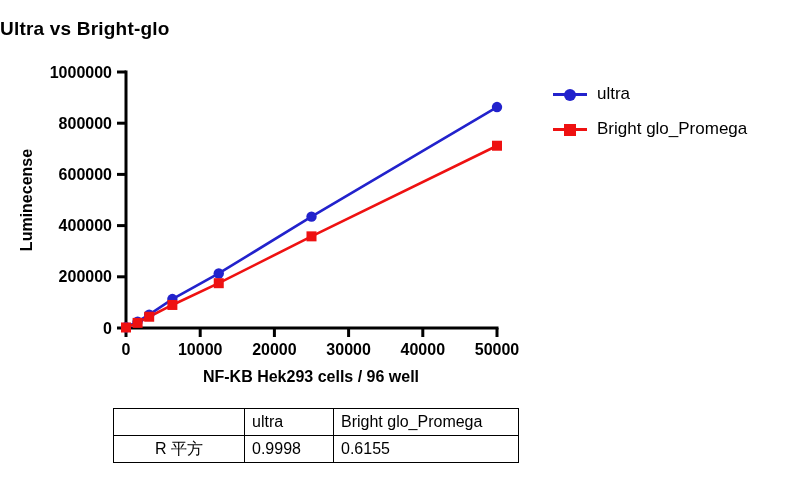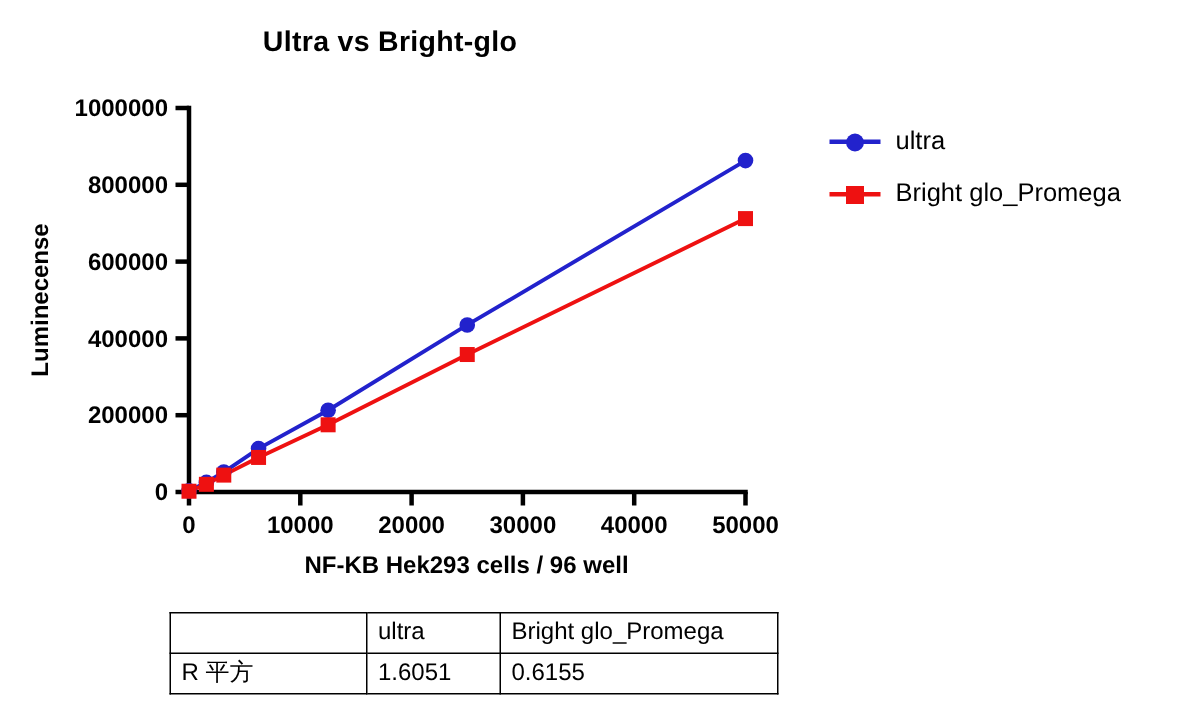--- a/index.html
+++ b/index.html
@@ -19,21 +19,20 @@
     position: relative;
     width: 796px;
     height: 478px;
     background: #ffffff;
   }
   .chart-title {
     position: absolute;
     left: 0;
     top: 18px;
     width: 520px;
-    text-align: center;
     font-size: 19px;
     font-weight: bold;
     letter-spacing: 0.2px;
   }
   #plot-svg {
     position: absolute;
     left: 0;
     top: 0;
   }
   .axis-line {
@@ -115,21 +114,21 @@
   }
   table.r2-table td {
     border: 1.5px solid #000000;
     padding: 1px 7px;
     height: 24px;
     line-height: 24px;
     font-family: "Liberation Sans", sans-serif;
     white-space: nowrap;
   }
   td.cell-blank { width: 116px; }
-  td.cell-rowhead { text-align: left; }
+  td.cell-rowhead { text-align: center; }
   td.cell-col1 { width: 74px; text-align: left; }
   td.cell-col2 { width: 170px; text-align: left; }
 </style>
 </head>
 <body>
 
 <div id="page">
 
   <div class="chart-title">Ultra vs Bright-glo</div>
 
@@ -201,19 +200,19 @@
 
   <table class="r2-table">
     <tbody>
       <tr>
         <td class="cell-blank"></td>
         <td class="cell-col1">ultra</td>
         <td class="cell-col2">Bright glo_Promega</td>
       </tr>
       <tr>
         <td class="cell-rowhead">R 平方</td>
-        <td class="cell-col1">1.6051</td>
+        <td class="cell-col1">0.9998</td>
         <td class="cell-col2">0.6155</td>
       </tr>
     </tbody>
   </table>
 
 </div>
 
 </body></html>

